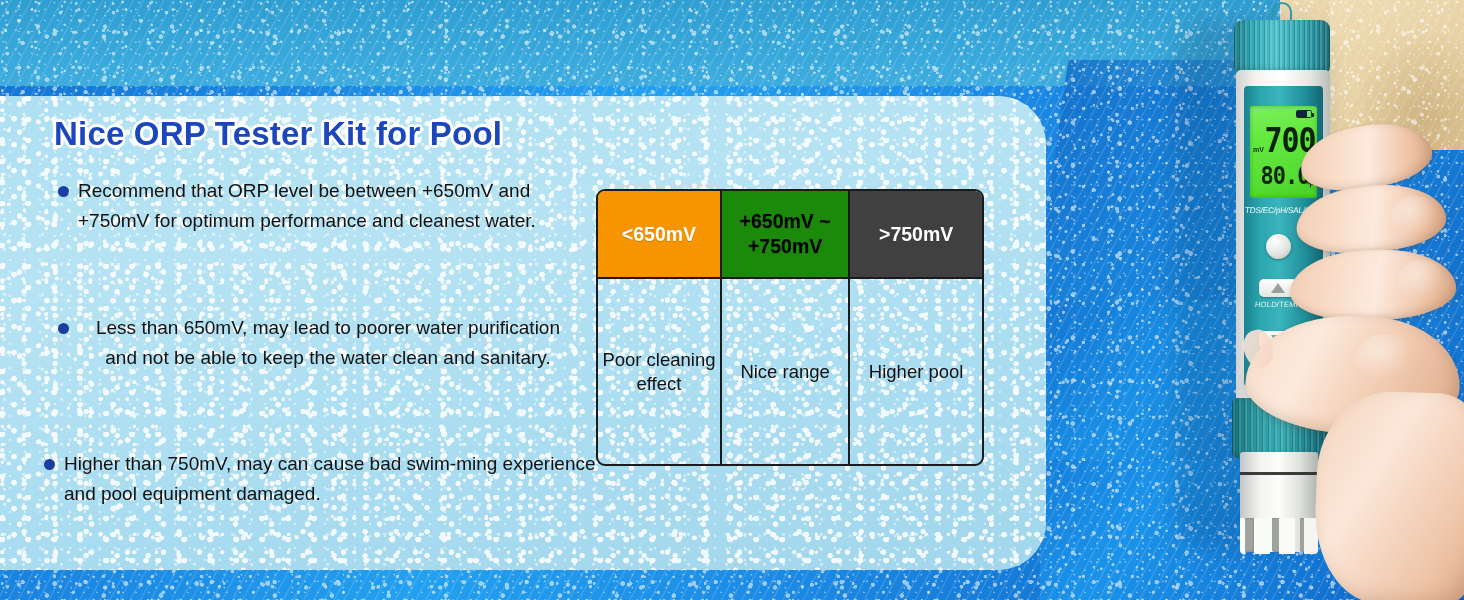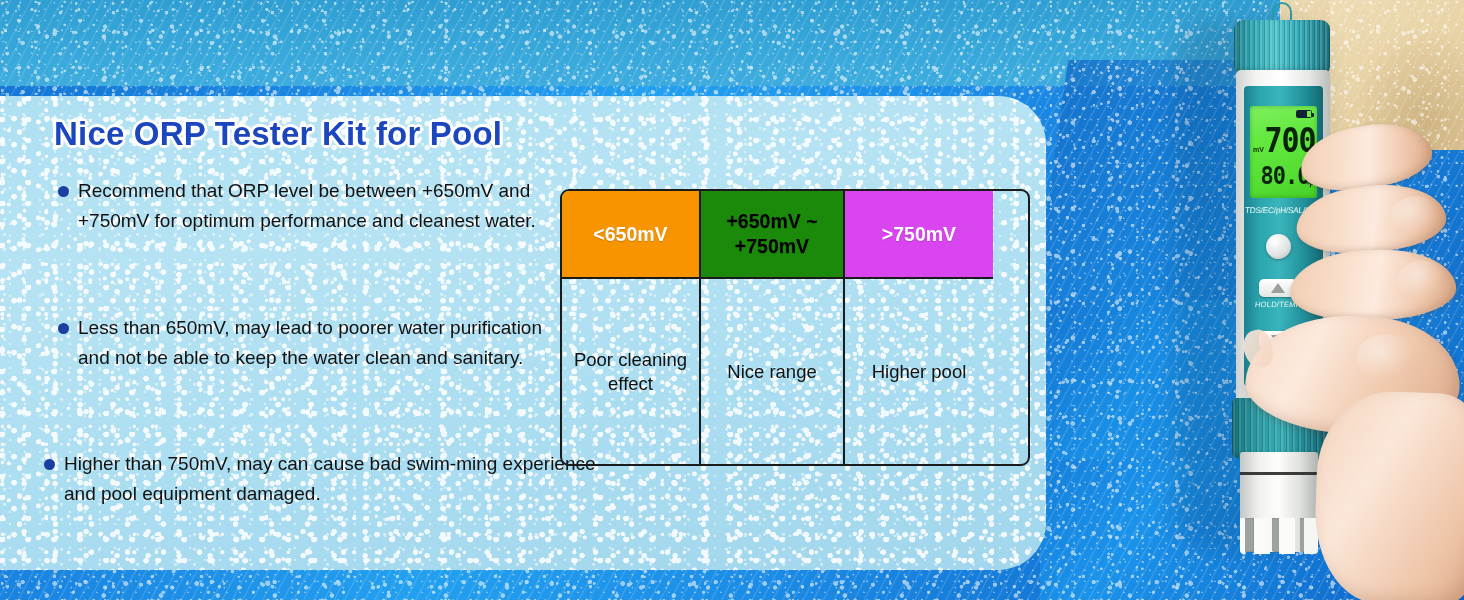--- a/index.html
+++ b/index.html
@@ -131,26 +131,26 @@
   
   .bullet { position:absolute; display:flex; gap:9px; }
   .bullet .dot {
     width:11px; height:11px; border-radius:50%;
     background:#1a3fa0; flex:0 0 auto; margin-top:10px;
   }
   .bullet .btext {
     font-size:19px; line-height:30px; color:#111; font-weight:500;
   }
   #bullet0 { left:58px; top:176px; width:520px; }
-  #bullet1 { left:58px; top:313px; width:520px; }
+  #bullet1 { left:58px; top:313px; width:520px;text-align:center; }
   #bullet2 { left:44px; top:449px; width:560px; }
 
   
   #orp-table {
-    position:absolute; left:560px; top:189px; width:470px; height:277px;
+    position:absolute; left:596px; top:189px; width:388px; height:277px;
     border:2px solid #1b1b1b; border-radius:9px; overflow:hidden;
     display:flex; flex-direction:column;
   }
   #orp-table .trow { display:flex; }
   #orp-table .trow.head { height:88px; }
   #orp-table .trow.body { flex:1; }
   #orp-table .cell {
     display:flex; align-items:center; justify-content:center;
     text-align:center; border-right:2px solid #1b1b1b;
   }
@@ -382,21 +382,21 @@
 </div>
 <div class="bullet panel-inner" id="bullet2">
   <span class="dot"></span>
   <span class="btext">Higher than 750mV, may can cause bad swim-ming experience and pool equipment damaged.</span>
 </div>
 
 <div id="orp-table" class="panel-inner">
   <div class="trow head">
     <div class="cell c0" id="hc0" style="background: rgb(247, 148, 0); color: rgb(255, 255, 255);">&lt;650mV</div>
     <div class="cell c1" id="hc1" style="background: rgb(27, 138, 10); color: #000000;">+650mV ~<br>+750mV</div>
-    <div class="cell c2" id="hc2" style="background: #d946ef; color: rgb(255, 255, 255);">&gt;750mV</div>
+    <div class="cell c2" id="hc2" style="background: #404040; color: rgb(255, 255, 255);">&gt;750mV</div>
   </div>
   <div class="trow body">
     <div class="cell c0">Poor cleaning effect</div>
     <div class="cell c1">Nice range</div>
     <div class="cell c2">Higher pool</div>
   </div>
 </div>
 
 <div id="device">
   <div class="dev-shadow"></div>

